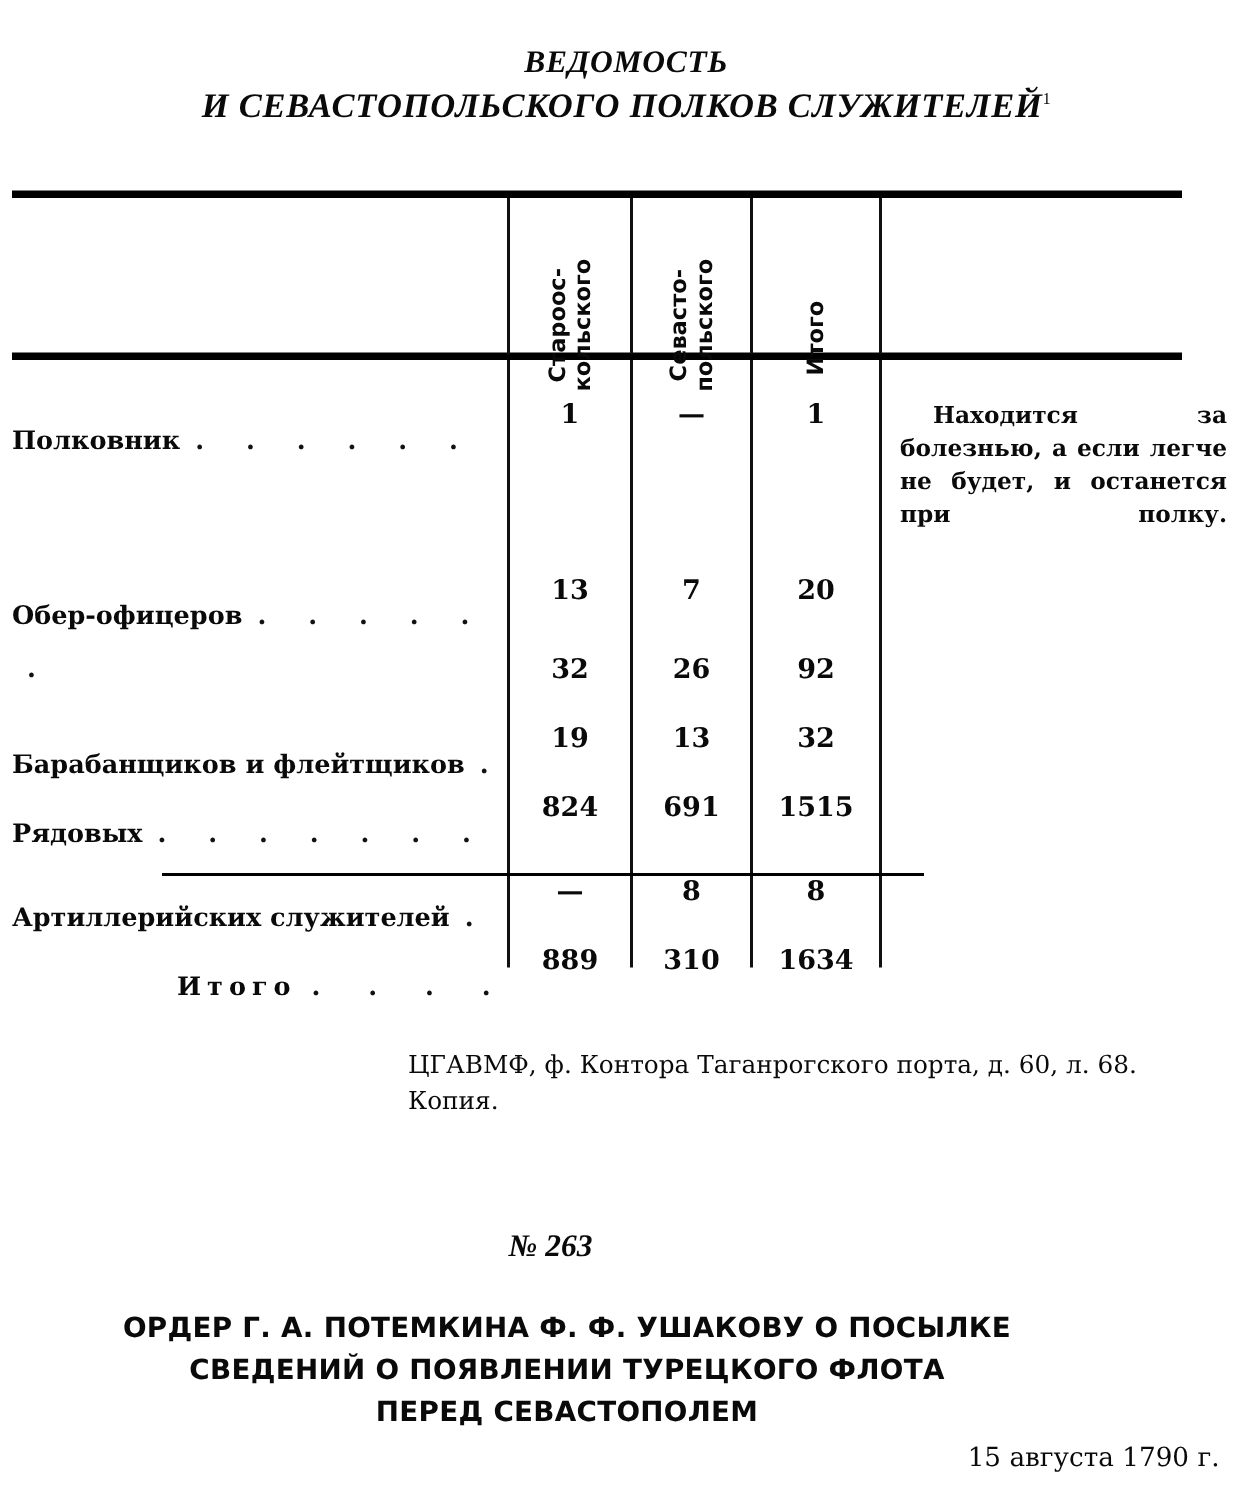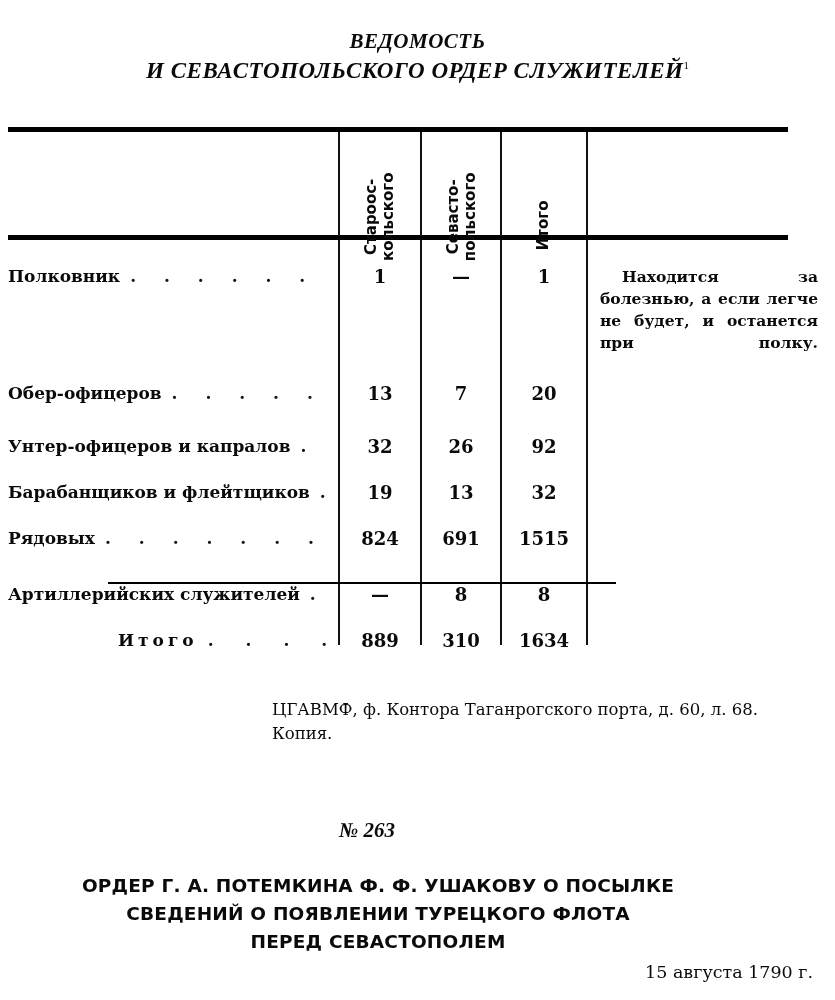--- a/index.html
+++ b/index.html
@@ -112,21 +112,21 @@
     left: 8px;
     top: 0;
     width: 322px;
     font-size: 17px;
     font-weight: bold;
     font-family: "DejaVu Serif", "Liberation Serif", serif;
     white-space: nowrap;
     display: flex;
     align-items: baseline;
   }
-  .row-label .txt { flex: 0 0 auto; }
+  .row-label .txt { flex: 0 0 auto; margin-top: 18px; }
   .row-label .dots {
     flex: 1 1 auto;
     overflow: hidden;
     white-space: nowrap;
     margin-left: 10px;
     font-size: 17px;
     letter-spacing: 11px;
     color: #111;
   }
   .row-label.totals {
@@ -210,21 +210,21 @@
     font-family: "DejaVu Serif", "Liberation Serif", serif;
   }
 </style>
 </head>
 <body>
 
 <div class="page">
 
   <div class="doc-title">
     <div class="line line1">ВЕДОМОСТЬ</div>
-    <div class="line line3"><span>И СЕВАСТОПОЛЬСКОГО ОРДЕР СЛУЖИТЕЛЕЙ</span><span class="fn-mark">1</span></div>
+    <div class="line line3"><span>И СЕВАСТОПОЛЬСКОГО ПОЛКОВ СЛУЖИТЕЛЕЙ</span><span class="fn-mark">1</span></div>
   </div>
 
   <div class="table-wrap">
 
     <div class="rule rule-top"></div>
     <div class="rule rule-head"></div>
 
     <div class="vline" style="left:338px; top:8px; height:104px;"></div>
     <div class="vline" style="left:420px; top:8px; height:104px;"></div>
     <div class="vline" style="left:500px; top:8px; height:104px;"></div>
@@ -272,21 +272,20 @@
           <span class="txt">Обер-офицеров</span>
           <span class="dots">. . . . . . .</span>
         </div>
         <div class="cell c1">13</div>
         <div class="cell c2">7</div>
         <div class="cell c3">20</div>
       </div>
 
       <div class="row" style="top:194px;">
         <div class="row-label">
-          <span class="txt">Унтер-офицеров и капралов</span>
           <span class="dots">.</span>
         </div>
         <div class="cell c1">32</div>
         <div class="cell c2">26</div>
         <div class="cell c3">92</div>
       </div>
 
       <div class="row" style="top:240px;">
         <div class="row-label">
           <span class="txt">Барабанщиков и флейтщиков</span>

